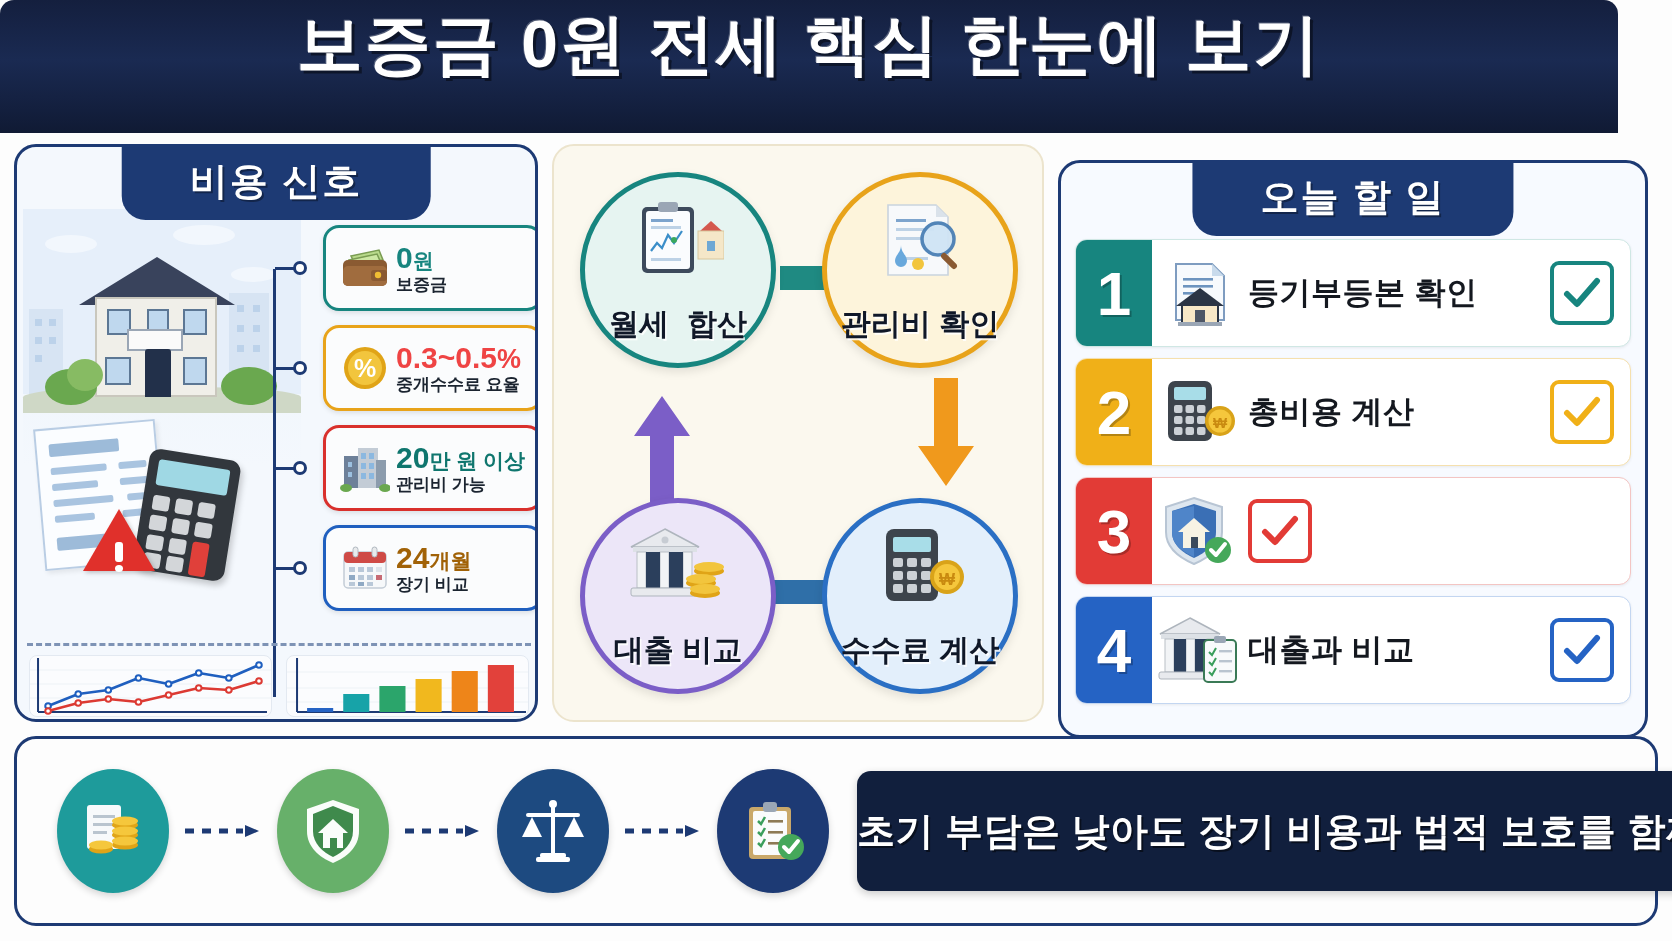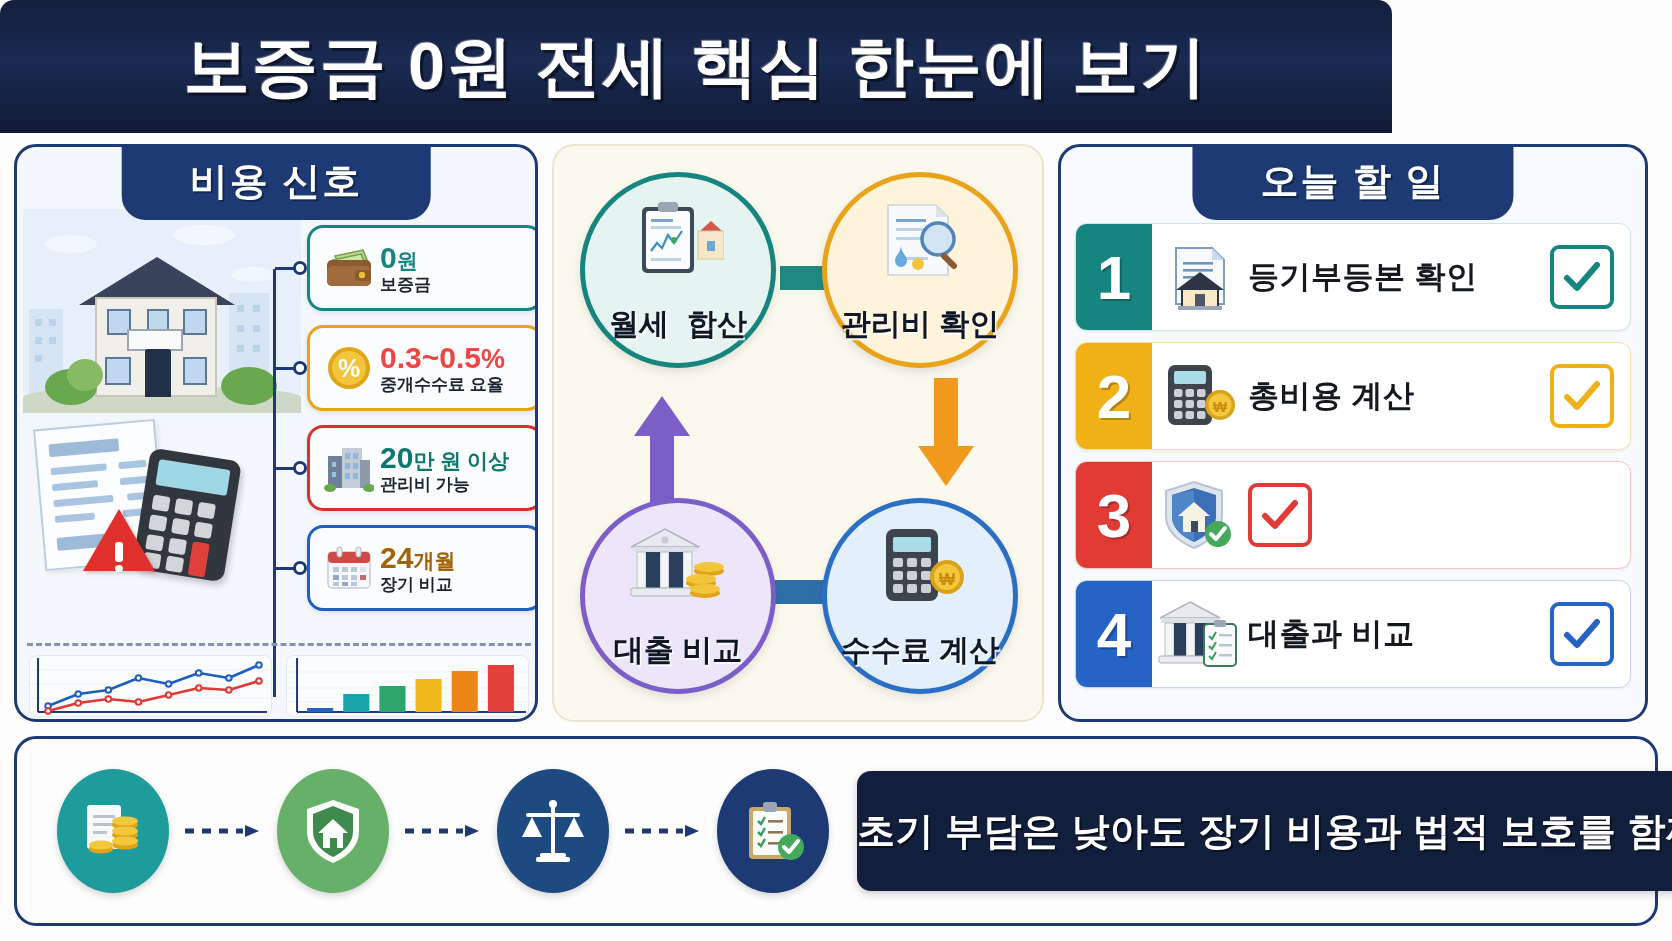--- a/index.html
+++ b/index.html
@@ -12,24 +12,24 @@
   .infographic {
     position: relative;
     width: 1672px; height: 941px;
     background: #fdfdfd;
     padding: 0;
   }
 
   
   .title-bar {
     position: absolute; left: 0; top: 0;
-    width: 1392px; height: 133px;
+    width: 1618px; height: 133px;
     background: linear-gradient(180deg,#141f3e 0%, #1a2a52 45%, #101a34 100%);
     border-radius: 14px 14px 0 0;
-    display: flex; align-items: center; justify-content: center;
+    display: flex; justify-content: center;
   }
   .title-text {
     color: #ffffff;
     font-size: 66px; font-weight: 700; letter-spacing: 2px;
     text-shadow: 3px 3px 0 rgba(0,0,0,0.45), -1px -1px 0 rgba(255,255,255,.25);
     white-space: nowrap;
   }
 
   
   .columns {
@@ -47,20 +47,21 @@
     border-radius: 22px;
     overflow: hidden;
   }
   .panel-right {
     position: relative;
     width: 590px; height: 578px;
     background: #f7faff;
     border: 3px solid #1d3a74;
     border-radius: 22px;
     overflow: hidden;
+    margin-top: 16px;
   }
   .panel-head {
     position: absolute; left: 50%; top: 0; transform: translateX(-50%);
     background: #1d3a74;
     color: #fff;
     border-radius: 0 0 24px 24px;
     padding: 9px 68px 13px;
     font-size: 38px; font-weight: 700; letter-spacing: 2px;
     text-shadow: 2px 2px 0 rgba(0,0,0,.35);
     white-space: nowrap;
@@ -191,20 +192,21 @@
   .callouts { position:absolute; left:290px; top:78px; width:236px; }
   .callout {
     position: relative;
     height: 86px; margin-bottom: 14px;
     background: #fbfcfd;
     border: 3.5px solid #000;
     border-radius: 16px;
     display: flex; align-items: center;
     padding-left: 8px;
     box-shadow: 0 2px 5px rgba(0,0,0,.1);
+    margin-left: 16px;
   }
   .callout-ico { width: 62px; display:flex; align-items:center; justify-content:center; flex-shrink:0; }
   .callout-txt { display:flex; flex-direction:column; justify-content:center; line-height:1.02; }
   .callout-big { font-size: 30px; font-weight: 800; white-space:nowrap; }
   .callout-big .unit { font-size: 21px; }
   .callout-sub { font-size: 17px; font-weight: 700; color:#1b2430; white-space:nowrap; margin-top:2px;}
   .connector { position:absolute; left:258px; width:34px; border-top:3px solid #1d3a74; }
   .conn-dot { position:absolute; width:14px; height:14px; border:3px solid #1d3a74; background:#fff; border-radius:50%; }
   .conn-spine { position:absolute; left:256px; width:3px; background:#1d3a74; }
 </style>

